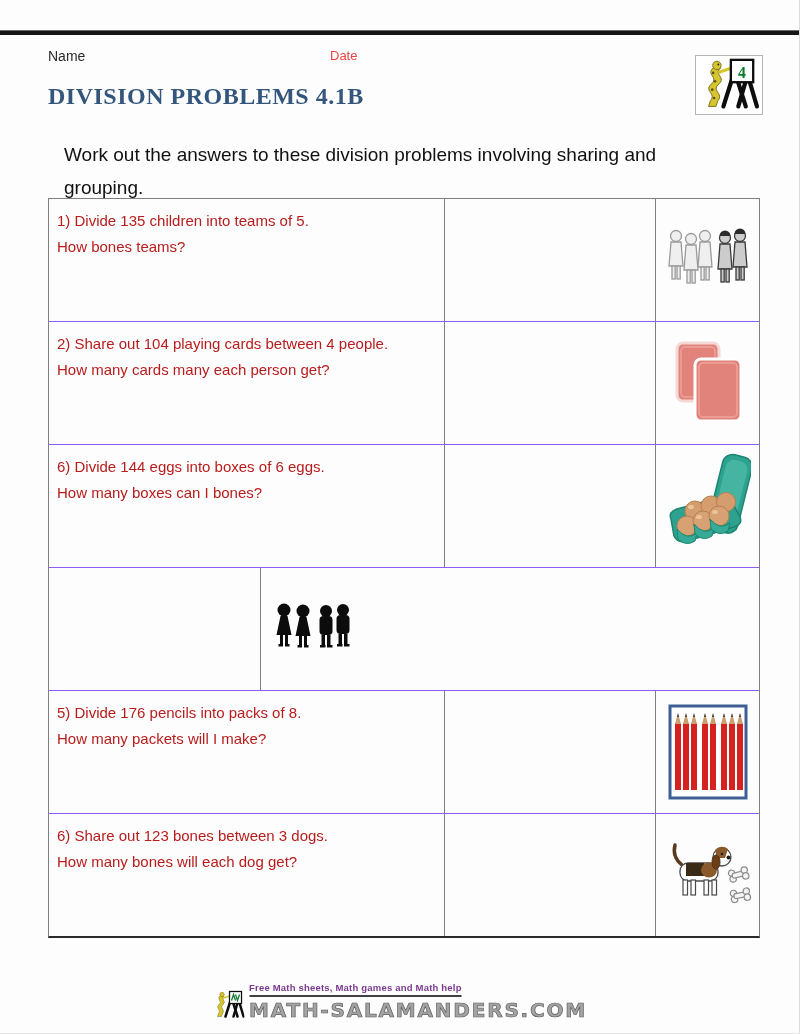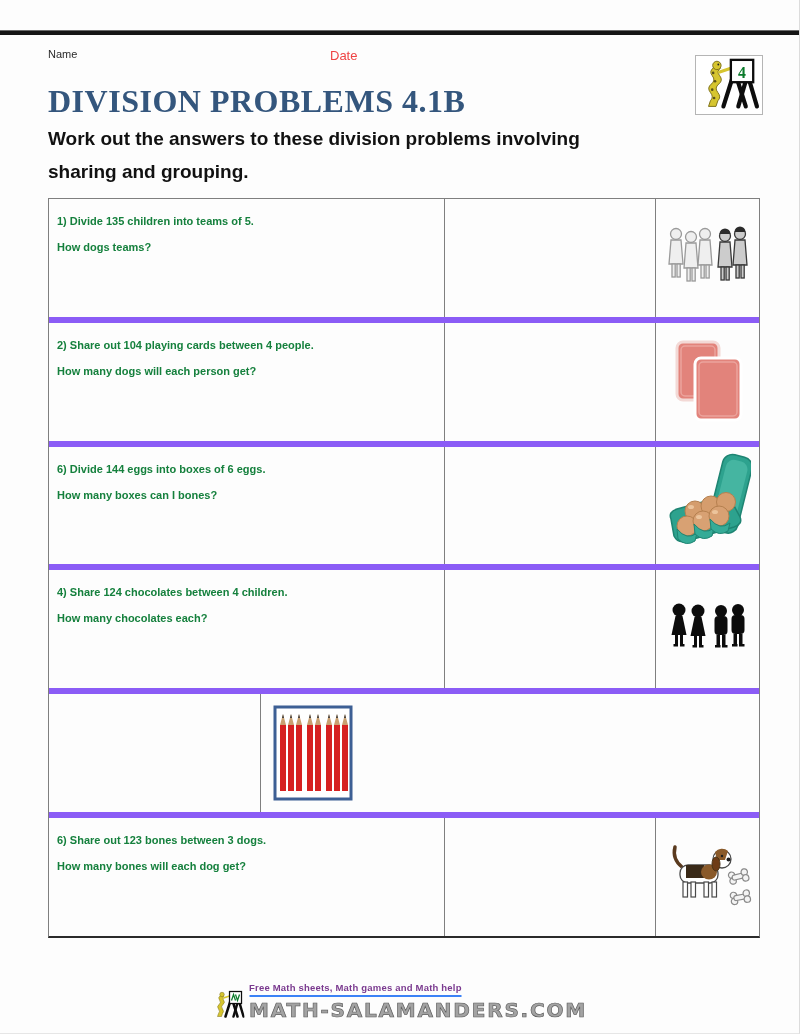--- a/index.html
+++ b/index.html
@@ -2,42 +2,42 @@
 <html><head>
 <meta charset="utf-8">
 <style>
   html,body{margin:0;padding:0;background:#fff;}
   .page{
     position:relative;width:800px;height:1034px;background:#fdfdfd;
     font-family:"Liberation Sans",sans-serif;color:#151515;overflow:hidden;
     border-right:1px solid #dcdcdc;border-bottom:1px solid #e6e6e6;box-sizing:border-box;
   }
   .top-rule{position:absolute;top:30px;left:0;width:800px;height:4px;background:#151515;border-top:1px solid #6a6a6a;}
-  .name-label{position:absolute;top:48px;left:48px;font-size:11px;color:#2a2a2a;}
+  .name-label{position:absolute;top:48px;left:48px;font-size:14px;color:#2a2a2a;}
   .date-label{position:absolute;top:48px;left:330px;font-size:13px;color:#ef4444;}
   .logo-box{position:absolute;top:55px;left:695px;width:68px;height:60px;background:#fff;
     border:1px solid #b5b5b5;box-sizing:border-box;display:flex;align-items:center;justify-content:center;}
   .page-title{position:absolute;top:83px;left:48px;margin:0;font-family:"Liberation Serif",serif;
-    font-size:32px;font-weight:bold;color:#34567d;letter-spacing:.5px;}
-  .instructions{position:absolute;top:122px;left:48px;width:604px;margin:0;
-    font-size:19px;line-height:33px;color:#111;font-weight:bold;}
+    font-size:24px;font-weight:bold;color:#34567d;letter-spacing:.5px;}
+  .instructions{position:absolute;top:122px;left:48px;width:604px;margin:16px;
+    font-size:19px;line-height:33px;color:#111;}
   .ws-table{position:absolute;top:198px;left:48px;width:712px;height:740px;box-sizing:border-box;
     border:1px solid #7f7f7f;border-bottom:2px solid #2b2b2b;display:flex;flex-direction:column;}
-  .row{flex:1 1 0;display:flex;border-top:6px solid #8b5cf6;}
+  .row{flex:1 1 0;display:flex;border-top:1px solid #8b5cf6;}
   .row:first-child{border-top:none;}
   .cell{box-sizing:border-box;}
   .cell.q{width:397px;border-right:1px solid #7f7f7f;padding:9px 10px 0 8px;
-    font-size:11px;line-height:26px;color:#15803d;font-weight:bold;}
+    font-size:15px;line-height:26px;color:#b91c1c;}
   .cell.a{width:212px;border-right:1px solid #7f7f7f;}
   .cell.pic{width:103px;display:flex;align-items:center;justify-content:center;}
   .footer{position:absolute;top:982px;left:50%;transform:translateX(-50%);
     display:flex;align-items:flex-end;gap:5px;}
   .footer-text{display:flex;flex-direction:column;align-items:flex-start;}
   .tagline{font-size:9.5px;font-weight:bold;color:#7a3a8f;letter-spacing:.2px;
-    border-bottom:2px solid #3b82f6;padding-bottom:2px;margin-bottom:1px;white-space:nowrap;}
+    border-bottom:2px solid #404040;padding-bottom:2px;margin-bottom:1px;white-space:nowrap;}
   .site-name{font-size:20px;font-weight:bold;color:#a3a3a3;letter-spacing:1.8px;
     -webkit-text-stroke:.7px #606060;white-space:nowrap;font-family:"DejaVu Sans",sans-serif;}
   svg{display:block;}
 </style>
 </head>
 <body>
 
 <div class="page">
 
   <div class="top-rule"></div>
@@ -64,21 +64,21 @@
 
   <h1 class="page-title">DIVISION PROBLEMS 4.1B</h1>
 
   <p class="instructions">Work out the answers to these division problems involving sharing and grouping.</p>
 
   <div class="ws-table">
 
     <div class="row">
       <div class="cell q">
         <div>1) Divide 135 children into teams of 5.</div>
-        <div>How dogs teams?</div>
+        <div>How bones teams?</div>
       </div>
       <div class="cell a"></div>
       <div class="cell pic">
         <svg width="84" height="72" viewBox="0 0 84 72">
           <g fill="#efefef" stroke="#9a9a9a" stroke-width="1.3">
             <circle cx="10" cy="12" r="5.5"></circle>
               <path d="M5 18 L15 18 L17 42 L3 42 Z"></path>
             <rect x="6" y="42" width="3.2" height="13"></rect>
               <rect x="11" y="42" width="3.2" height="13"></rect>
             <circle cx="25" cy="15" r="5.5"></circle>
@@ -102,21 +102,21 @@
           </g>
           <path d="M53.5 12 a5.5 5.5 0 0 1 11 0 z" fill="#2b2b2b"></path>
           <path d="M68.5 10 a5.5 5.5 0 0 1 11 0 z" fill="#2b2b2b"></path>
         </svg>
       </div>
     </div>
 
     <div class="row">
       <div class="cell q">
         <div>2) Share out 104 playing cards between 4 people.</div>
-        <div>How many dogs will each person get?</div>
+        <div>How many cards many each person get?</div>
       </div>
       <div class="cell a"></div>
       <div class="cell pic">
         <svg width="78" height="92" viewBox="0 0 78 92">
           <rect x="8" y="6" width="42" height="58" rx="6" fill="#e2837b" stroke="#f3d9d6" stroke-width="3"></rect>
           <rect x="12" y="10" width="34" height="50" rx="4" fill="none" stroke="#eba49d" stroke-width="1.5"></rect>
           <rect x="26" y="22" width="46" height="62" rx="6" fill="#e2837b" stroke="#ffffff" stroke-width="3"></rect>
           <rect x="30" y="26" width="38" height="54" rx="4" fill="none" stroke="#eba49d" stroke-width="1.5"></rect>
         </svg>
       </div>
@@ -149,24 +149,20 @@
           <g fill="#35ab97" stroke="#1e8472" stroke-width="1">
             <path d="M12 76 q10 12 20 4 l-2 8 q-9 6 -17 -2 z"></path>
             <path d="M29 71 q10 12 20 4 l-2 8 q-9 6 -17 -2 z"></path>
             <path d="M45 66 q10 12 20 4 l-2 8 q-9 6 -17 -2 z"></path>
           </g>
         </svg>
       </div>
     </div>
 
     <div class="row">
-      <div class="cell q">
-        <div>4) Share 124 chocolates between 4 children.</div>
-        <div>How many chocolates each?</div>
-      </div>
       <div class="cell a"></div>
       <div class="cell pic">
         <svg width="78" height="62" viewBox="0 0 78 62">
           <g fill="#0c0c0c">
             <circle cx="10" cy="12" r="6.5"></circle>
               <path d="M2.5 37 L17.5 37 L13.5 18 L6.5 18 Z"></path>
             <rect x="6" y="37" width="3" height="10"></rect>
               <rect x="11" y="37" width="3" height="10"></rect>
             <rect x="4.5" y="46" width="4.5" height="2.5"></rect>
               <rect x="11" y="46" width="4.5" height="2.5"></rect>
@@ -187,20 +183,24 @@
             <rect x="64.5" y="36" width="3.5" height="11"></rect>
               <rect x="70" y="36" width="3.5" height="11"></rect>
             <rect x="63" y="46" width="5.5" height="2.5"></rect>
               <rect x="70" y="46" width="5.5" height="2.5"></rect>
           </g>
         </svg>
       </div>
     </div>
 
     <div class="row">
+      <div class="cell q">
+        <div>5) Divide 176 pencils into packs of 8.</div>
+        <div>How many packets will I make?</div>
+      </div>
       <div class="cell a"></div>
       <div class="cell pic">
         <svg width="80" height="96" viewBox="0 0 80 96">
           <rect x="2" y="2" width="76" height="92" fill="#ffffff" stroke="#3d5f94" stroke-width="3"></rect>
           <g>
             <g transform="translate(7,0)">
                 <rect y="20" width="6" height="66" fill="#d62121"></rect>
                 <polygon points="0,20 6,20 3,9" fill="#c9a071"></polygon>
                 <polygon points="2,13 4,13 3,9" fill="#3a3a3a"></polygon>
               </g>

